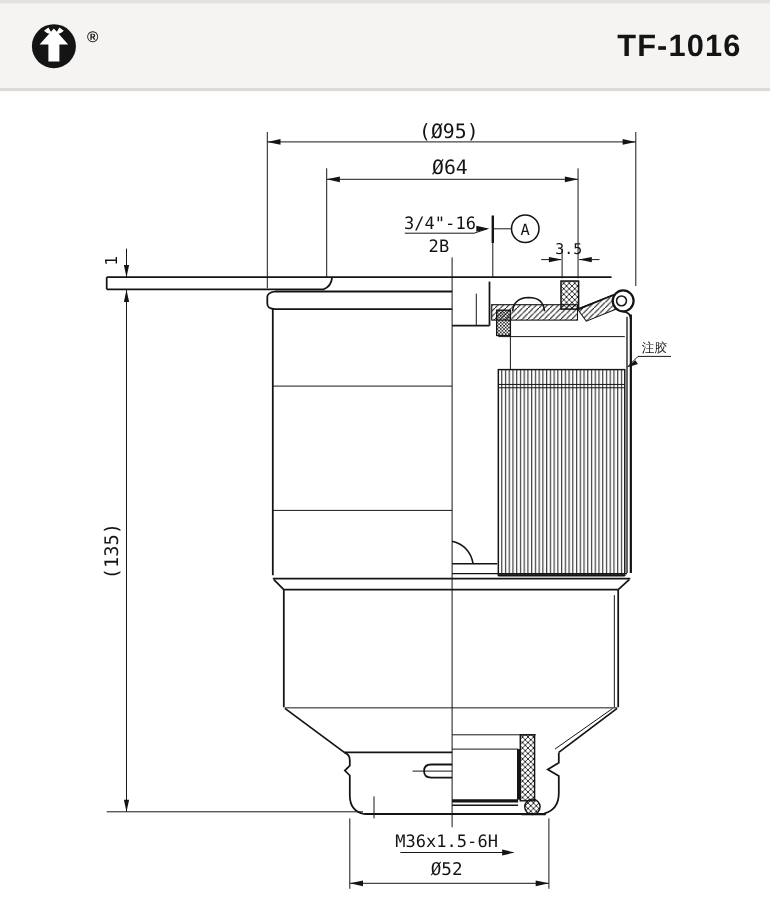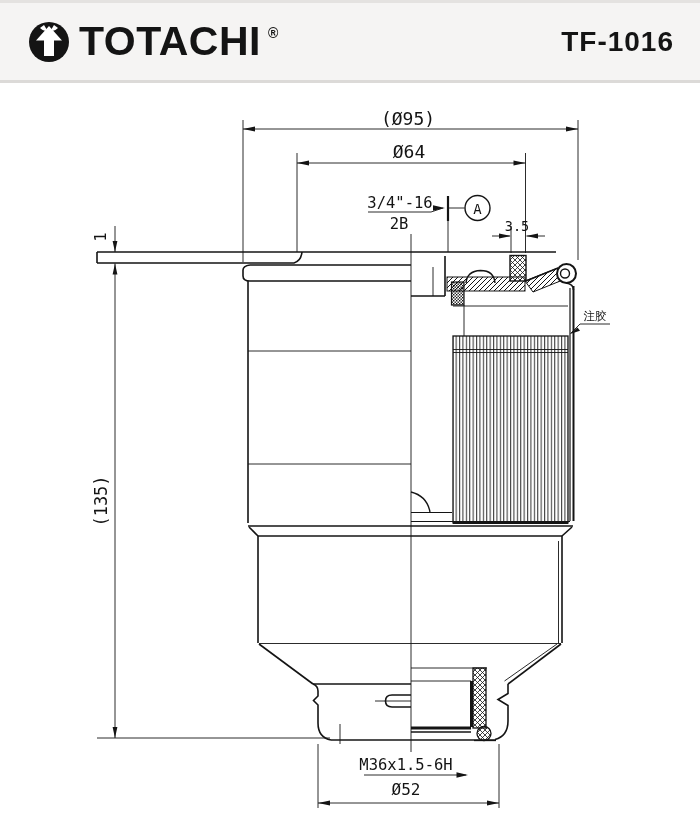--- a/index.html
+++ b/index.html
@@ -49,21 +49,20 @@
 <body>
 
 <div class="header">
   <div class="brand-wrap">
     <svg width="46" height="46" viewBox="0 0 46 46">
       <circle cx="23" cy="23" r="20" fill="#141414"></circle>
       <path d="M23 7 L36 21.5 L28 21.5 L28 37 L18 37 L18 21.5 L10 21.5 Z" fill="#ffffff"></path>
       <path d="M14 9 Q18 13 21 11 L18 6 Z" fill="#ffffff"></path>
       <path d="M32 9 Q28 13 25 11 L28 6 Z" fill="#ffffff"></path>
     </svg>
-    <span class="brand-name">TOTACHI</span>
     <span class="reg-mark">®</span>
   </div>
   <div class="part-number">TF-1016</div>
 </div>
 
 <div class="sheet">
 <svg width="700" height="757" viewBox="0 83 700 757">
   <defs>
     <pattern id="vs" width="3.4" height="8" patternUnits="userSpaceOnUse">
       <path d="M0.6,0 V8" stroke="#141414" stroke-width="0.9"></path>

